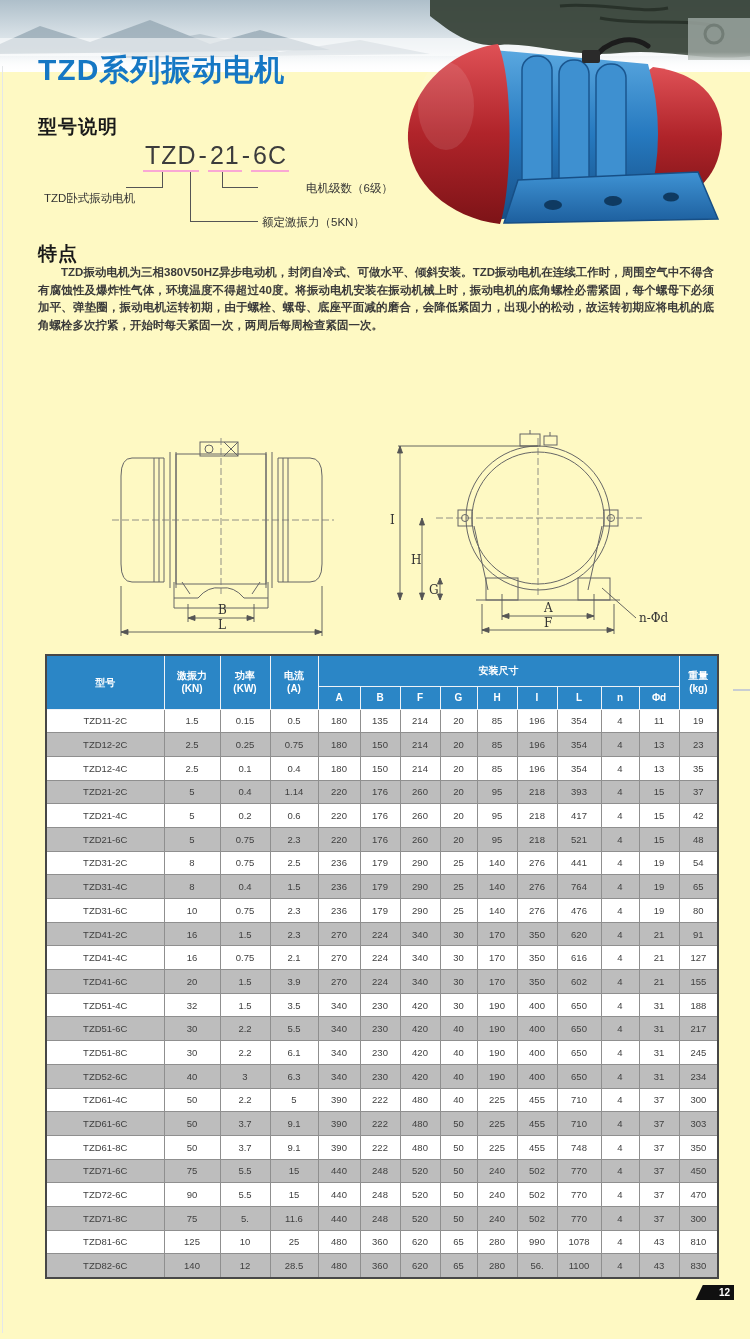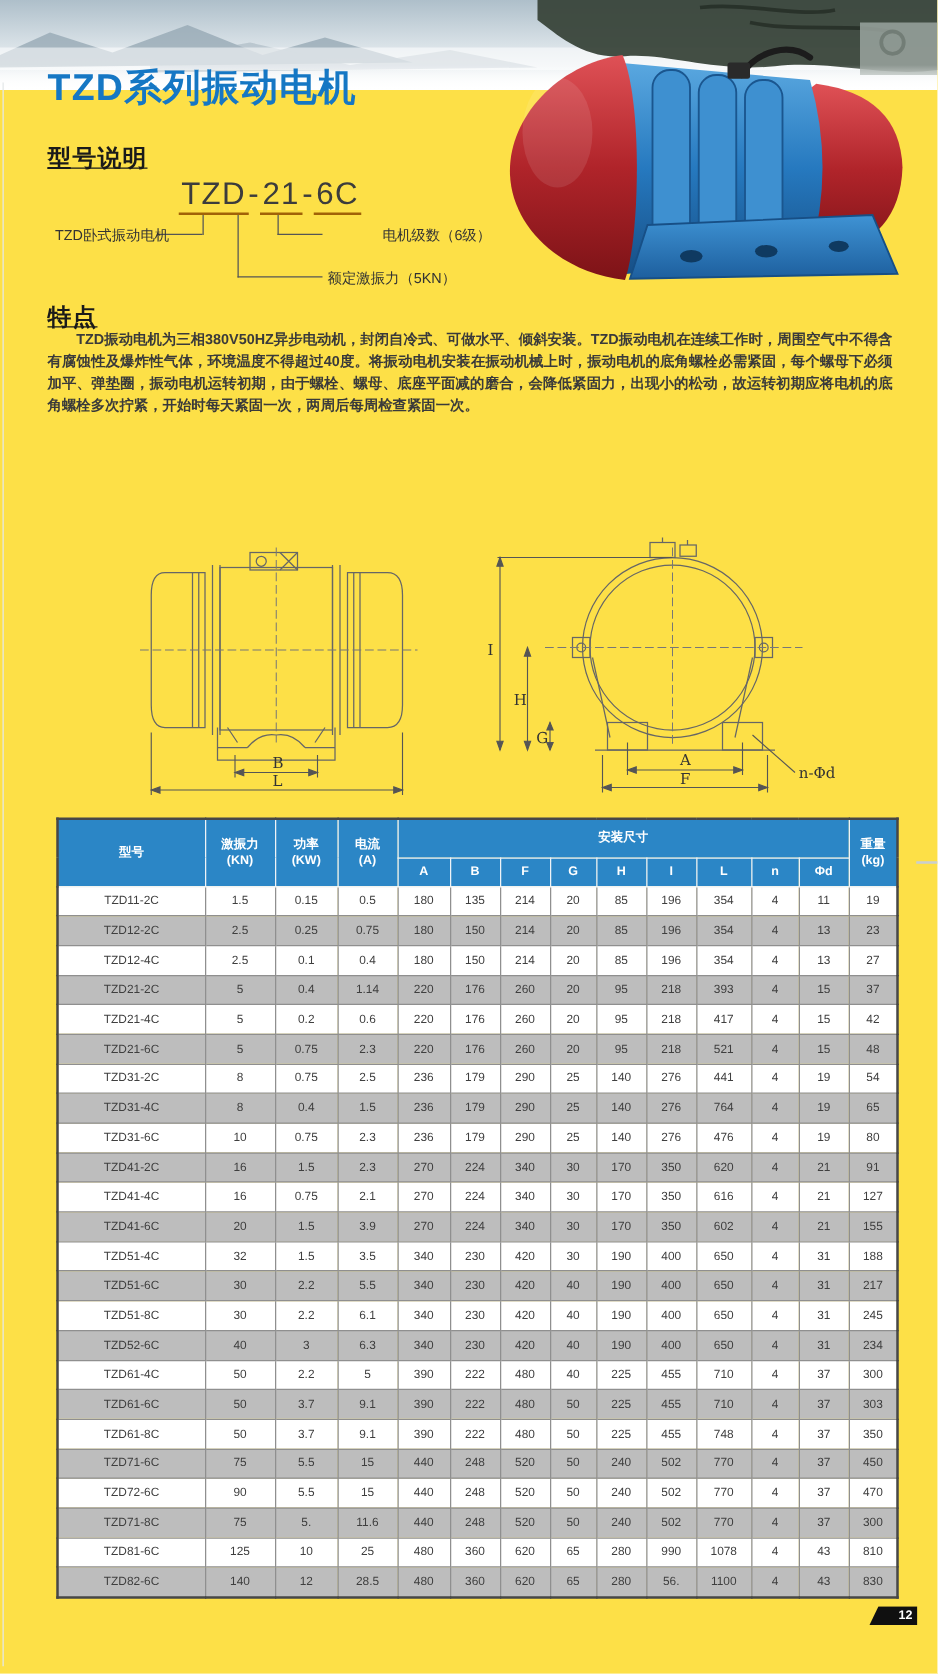--- a/index.html
+++ b/index.html
@@ -1,29 +1,29 @@
 <!DOCTYPE html>
 <html><head>
 <meta charset="utf-8">
 <style>
   html,body{margin:0;padding:0;background:#fff;}
-  .page{position:relative;width:750px;height:1339px;background:#fde047;overflow:hidden;
+  .page{position:relative;width:750px;height:1339px;background:#fef9c3;overflow:hidden;
         font-family:"Liberation Sans","DejaVu Sans",sans-serif;color:#333;}
   .page-edge{position:absolute;top:66px;bottom:6px;width:1px;background:#e4e7e9;}
   
   .banner{position:absolute;left:0;top:0;width:750px;height:72px;}
   .main-title{position:absolute;left:38px;top:50px;font-size:30px;font-weight:bold;
               color:#1577c4;letter-spacing:1px;}
   .product-photo{position:absolute;left:398px;top:22px;}
   
-  .sec-heading{position:absolute;left:38px;font-size:19px;font-weight:bold;color:#1a1a1a;letter-spacing:1px;text-decoration:underline;}
+  .sec-heading{position:absolute;left:38px;font-size:19px;font-weight:bold;color:#1a1a1a;letter-spacing:1px;}
   
   .model-code{position:absolute;left:143px;top:141px;font-size:25px;color:#3c3c3c;
               font-family:"Liberation Sans","DejaVu Sans",sans-serif;letter-spacing:1px;}
-  .model-code .seg{border-bottom:2px solid #a16207;padding:0 2px 1px;}
+  .model-code .seg{border-bottom:2px solid #f9a8d4;padding:0 2px 1px;}
   .vline,.hline{position:absolute;background:#555;}
   .callout{position:absolute;font-size:11.5px;color:#333;white-space:nowrap;}
   
   .features{position:absolute;left:38px;top:264px;width:676px;}
   .features p{margin:0;font-size:11.5px;line-height:17.6px;text-align:justify;
               text-indent:2em;color:#3a3a3a;font-weight:bold;}
   
   .drawing{position:absolute;}
   .drawing text{font-family:"DejaVu Serif","Liberation Serif",serif;font-size:12px;fill:#333;}
   
@@ -105,21 +105,21 @@
   </svg>
 
   <div class="main-title">TZD系列振动电机</div>
 
   <div class="sec-heading" style="top:114px;">型号说明</div>
 
   <div>
     <div class="model-code"><span class="seg">TZD</span><span>-</span><span class="seg">21</span><span>-</span><span class="seg">6C</span></div>
     <div class="vline" style="left:162px;top:172px;width:1px;height:16px;"></div>
     <div class="hline" style="left:126px;top:187px;width:36px;height:1px;"></div>
-    <div class="callout" style="left:44px;top:181px;">TZD卧式振动电机</div>
+    <div class="callout" style="left:44px;top:191px;">TZD卧式振动电机</div>
     <div class="vline" style="left:222px;top:172px;width:1px;height:16px;"></div>
     <div class="hline" style="left:222px;top:187px;width:36px;height:1px;"></div>
     <div class="callout" style="left:262px;top:181px;margin-left:44px;">电机级数（6级）</div>
     <div class="vline" style="left:190px;top:172px;width:1px;height:50px;"></div>
     <div class="hline" style="left:190px;top:221px;width:68px;height:1px;"></div>
     <div class="callout" style="left:262px;top:215px;">额定激振力（5KN）</div>
   </div>
 
   <div class="sec-heading" style="top:241px;">特点</div>
   <div class="features">
@@ -294,21 +294,21 @@
           <td>0.4</td>
           <td>180</td>
           <td>150</td>
           <td>214</td>
           <td>20</td>
           <td>85</td>
           <td>196</td>
           <td>354</td>
           <td>4</td>
           <td>13</td>
-          <td>27</td>
+          <td>35</td>
         </tr>
         <tr class="alt">
           <td>TZD21-2C</td>
           <td>5</td>
           <td>0.4</td>
           <td>1.14</td>
           <td>220</td>
           <td>176</td>
           <td>260</td>
           <td>20</td>

